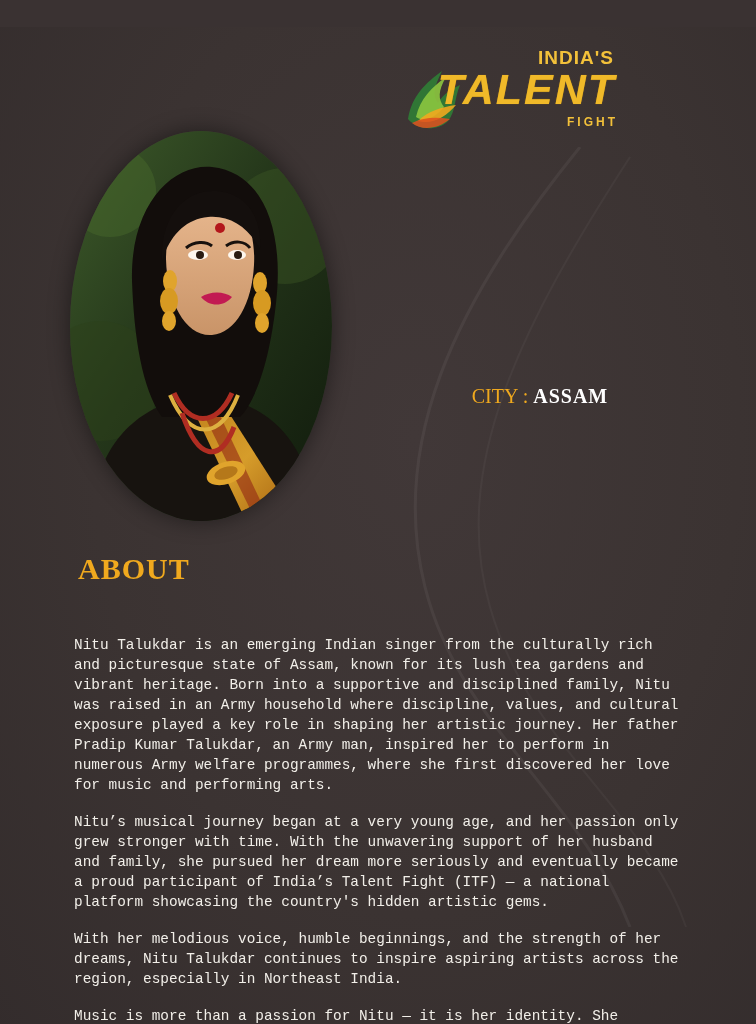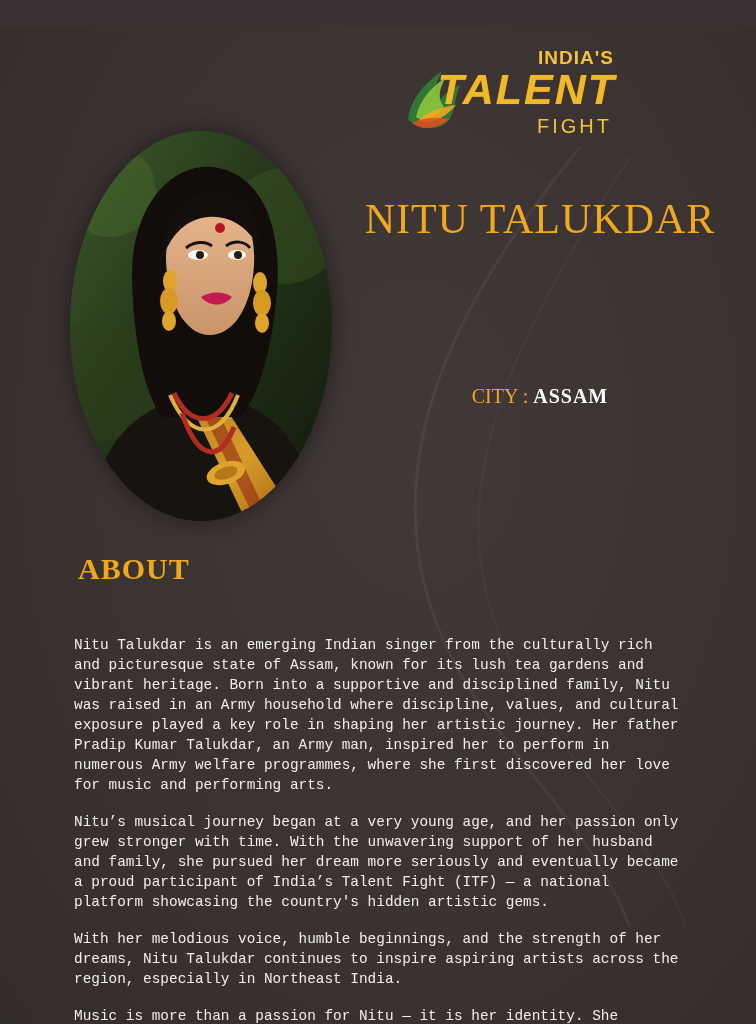--- a/index.html
+++ b/index.html
@@ -57,26 +57,26 @@
     font-family: "Liberation Sans", sans-serif;
     font-weight: bold;
     font-size: 43px;
     letter-spacing: 2px;
     line-height: 45px;
     text-shadow: 0 0 1px #b07f10;
     font-style: italic;
   }
   .logo-fight {
     position: absolute;
-    right: 6px;
+    right: 0;
     top: 70px;
     color: #f3c13a;
     font-family: "Liberation Sans", sans-serif;
-    font-weight: normal;
-    font-size: 20px;
+    font-weight: bold;
+    font-size: 12px;
     letter-spacing: 3px;
   }
   .logo-flame {
     position: absolute;
     left: 0px;
     top: 16px;
     width: 74px;
     height: 74px;
   }
   
@@ -233,21 +233,20 @@
       <path d="M104 262 C120 296 146 296 162 262" stroke="#b02d22" stroke-width="5" fill="none"></path>
       <path d="M100 264 C120 310 150 310 168 264" stroke="#ddb040" stroke-width="4" fill="none"></path>
       <path d="M112 282 C128 330 150 332 164 296" stroke="#b02d22" stroke-width="5" fill="none"></path>
       <ellipse cx="156" cy="342" rx="20" ry="11" fill="#e0a42c" transform="rotate(-18 156 342)"></ellipse>
       <ellipse cx="156" cy="342" rx="12" ry="6" fill="#b5781a" transform="rotate(-18 156 342)"></ellipse>
 
       <rect width="262" height="390" fill="none"></rect>
     </svg>
   </div>
 
-  <div class="name">NITU TALUKDAR</div>
 
   <div class="city">
     <span class="city-label">CITY :</span>
     <span class="city-value">ASSAM</span>
   </div>
 
   <div class="about-title">ABOUT</div>
 
   <div class="about-body">
     <p>Nitu Talukdar is an emerging Indian singer from the culturally rich and picturesque state of Assam, known for its lush tea gardens and vibrant heritage. Born into a supportive and disciplined family, Nitu was raised in an Army household where discipline, values, and cultural exposure played a key role in shaping her artistic journey. Her father Pradip Kumar Talukdar, an Army man, inspired her to perform in numerous Army welfare programmes, where she first discovered her love for music and performing arts.</p>

